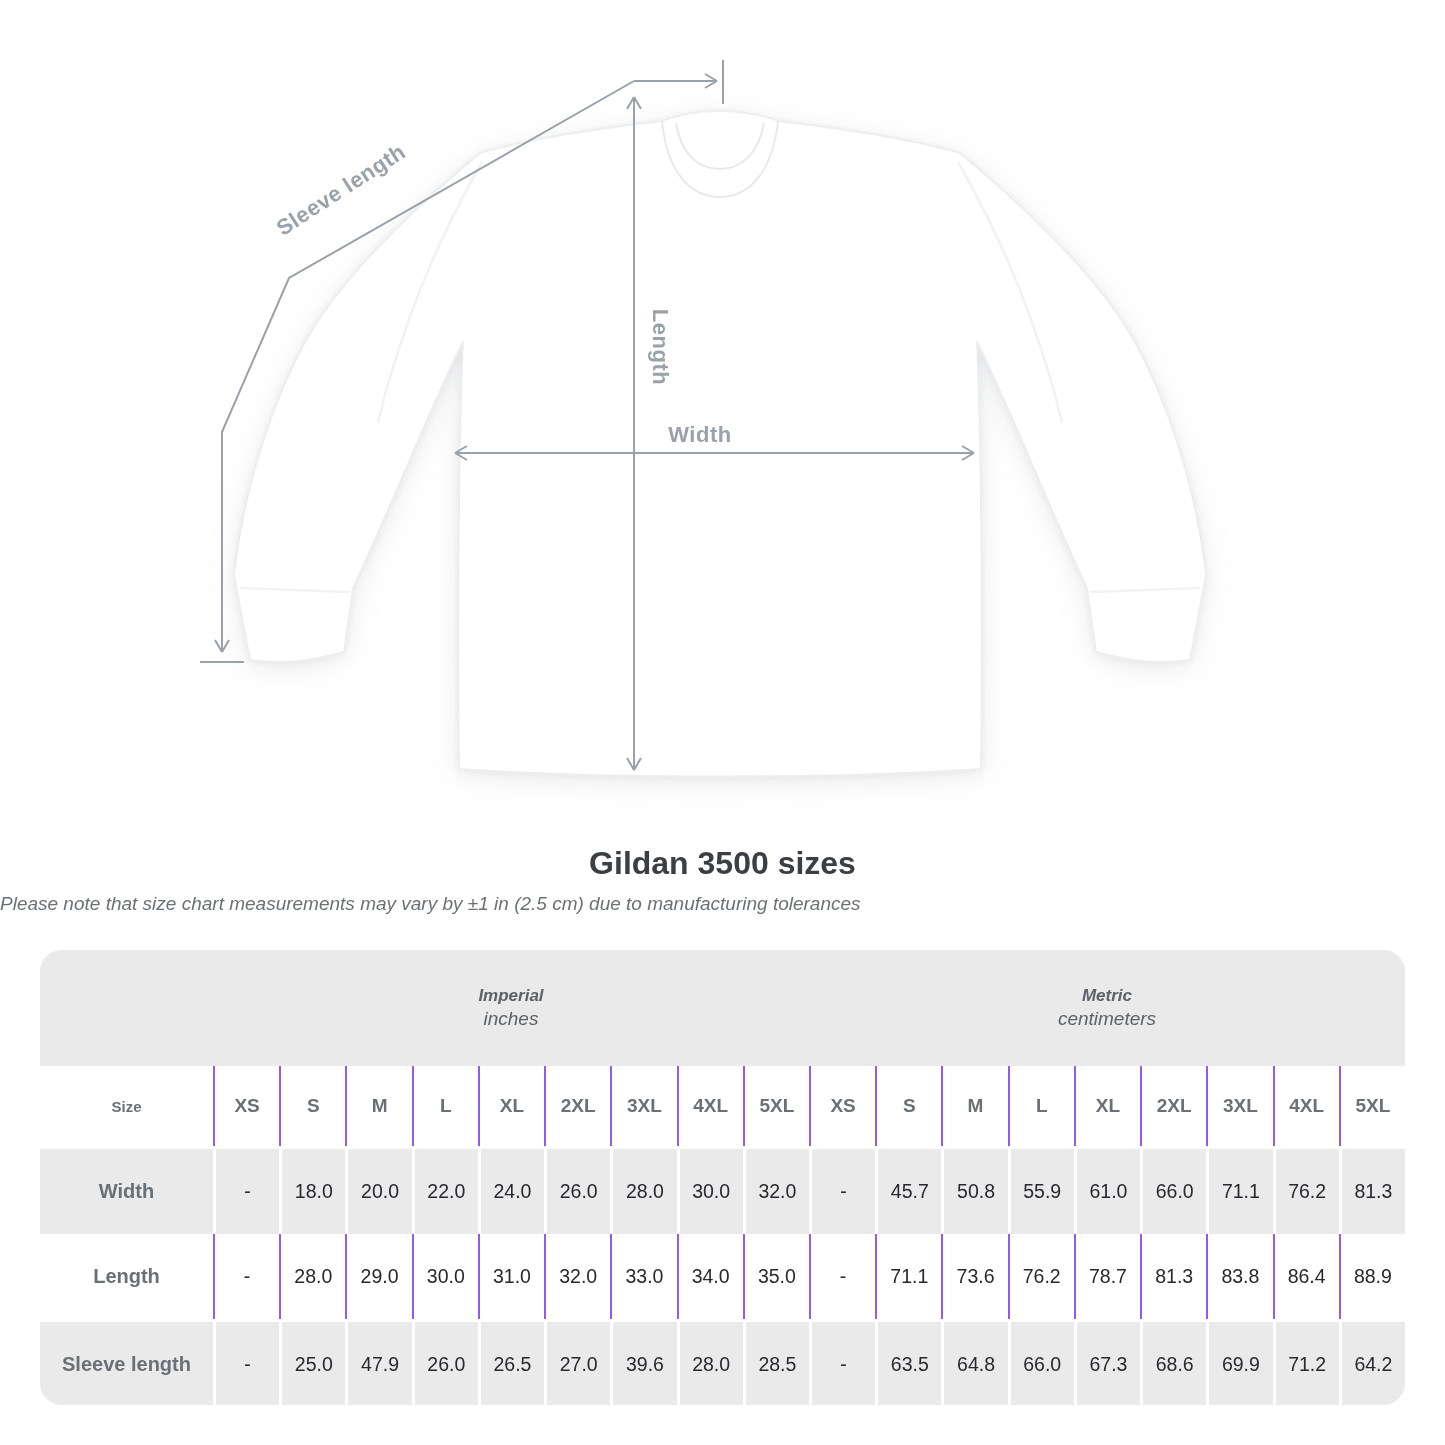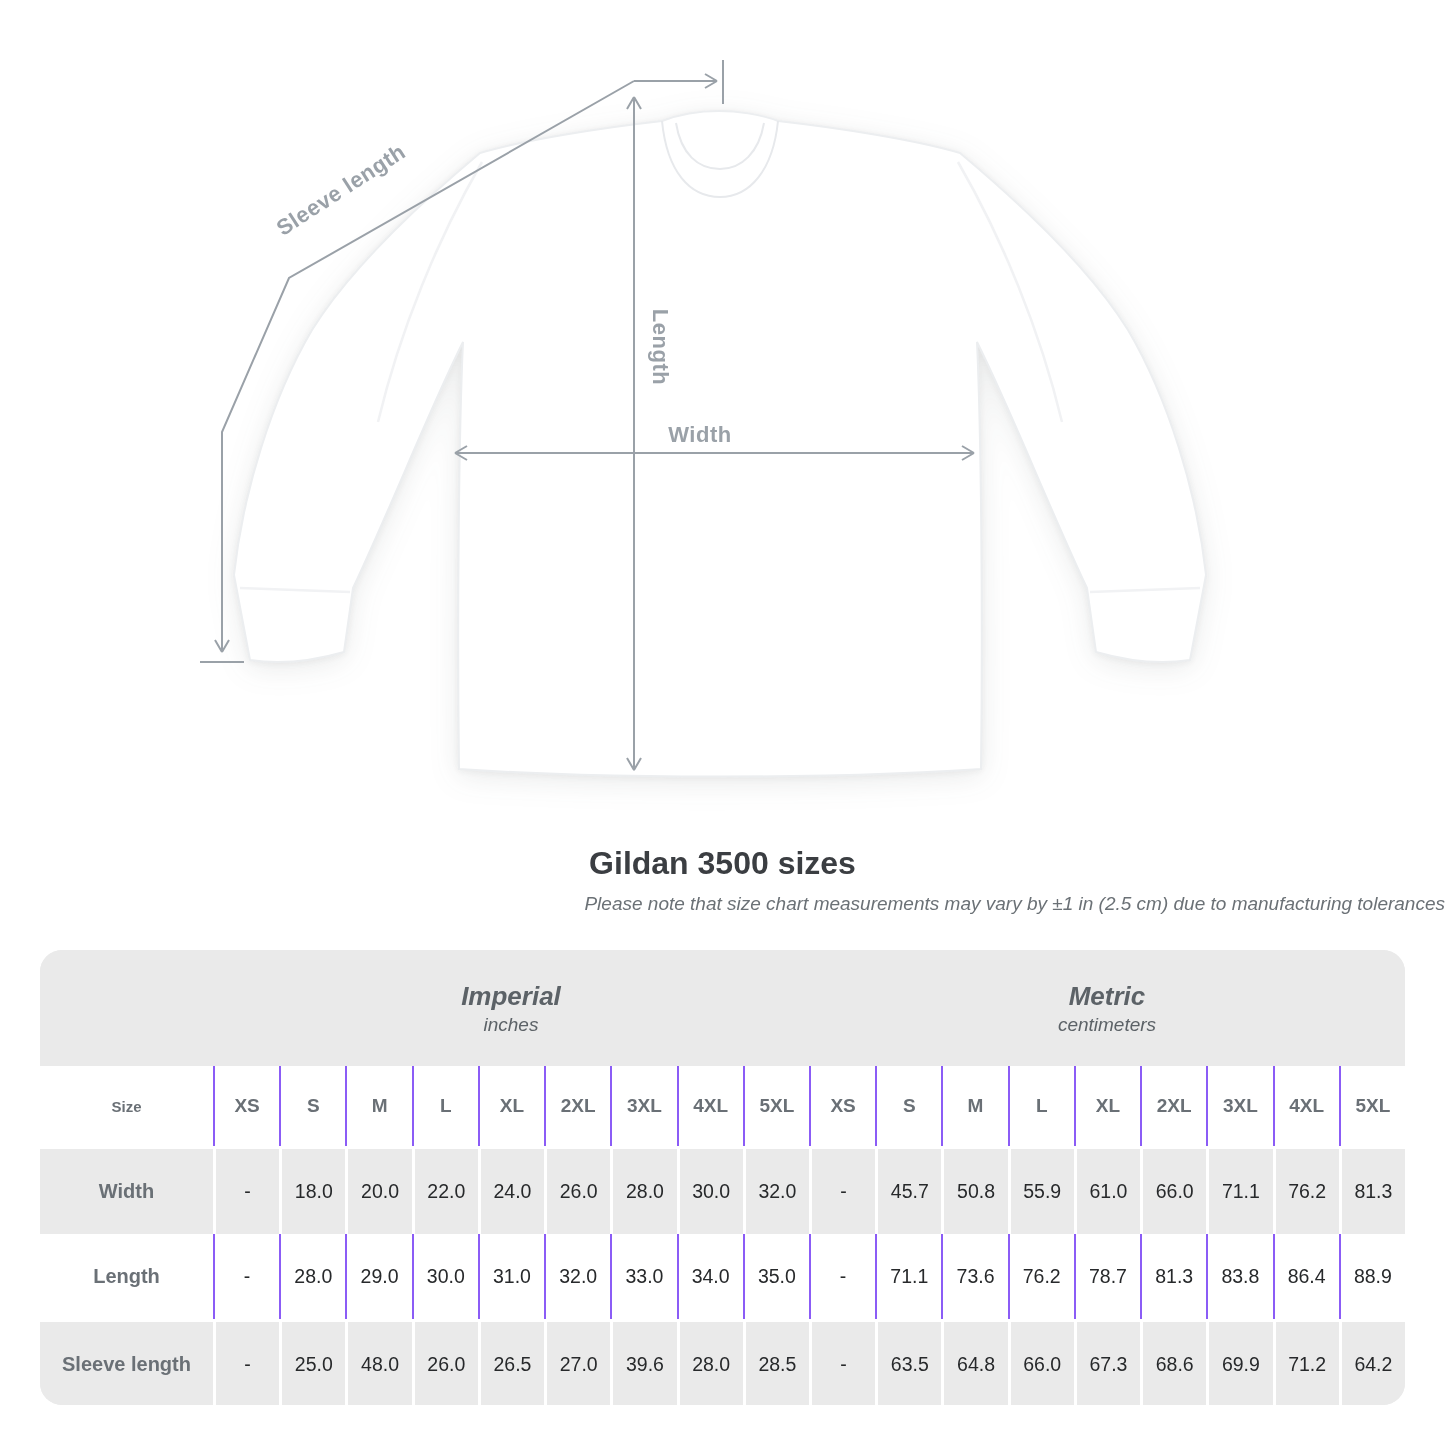--- a/index.html
+++ b/index.html
@@ -17,37 +17,37 @@
   .fold-line{fill:none;stroke:#f1f2f4;stroke-width:2.5;}
   .meas{fill:none;stroke:#9aa1a8;stroke-width:2;}
   .meas-label{fill:#9aa1a8;font-family:"Liberation Sans",sans-serif;font-weight:bold;font-size:22px;letter-spacing:.5px;}
 
   
   .chart-title{
     position:absolute;left:0;top:845px;width:1445px;text-align:center;
     font-size:32px;font-weight:bold;color:#3b3e42;
   }
   .chart-note{
-    position:absolute;left:0;top:893px;width:1445px;text-align:right;
+    position:absolute;left:0;top:893px;width:1445px;text-align:left;
     font-size:19px;font-style:italic;color:#6b7176;
   }
 
   
   .size-table-wrap{
     position:absolute;left:40px;top:950px;width:1365px;height:455px;
     background:#eaeaea;border-radius:22px;overflow:hidden;
   }
   table.size-table{
     border-collapse:separate;border-spacing:0;width:100%;height:100%;
     table-layout:fixed;
   }
   .size-table td{text-align:center;vertical-align:middle;padding:0;}
 
   tr.unit-row td{height:116px;background:#eaeaea;}
-  .unit-system{font-size:26px;font-weight:bold;font-style:italic;color:#5c6267;}
+  .unit-system{font-size:17px;font-weight:bold;font-style:italic;color:#5c6267;}
   .unit-name{font-size:19px;font-style:italic;color:#5c6267;margin-top:2px;}
 
   tr.row-white td{background:#ffffff;border-left:2px solid #8b5cf6;}
   tr.row-white td:first-child{border-left:none;}
   tr.row-gray td{background:#eaeaea;border-left:3px solid #ffffff;border-top:3px solid #ffffff;}
   tr.row-gray td:first-child{border-left:none;}
 
   tr.size-row td{height:80px;}
   .size-head{font-size:15px;font-weight:bold;color:#6a7076;}
   .size-cell{font-size:19px;font-weight:bold;color:#6a7076;}
@@ -200,21 +200,21 @@
         <td class="val">81.3</td>
         <td class="val">83.8</td>
         <td class="val">86.4</td>
         <td class="val">88.9</td>
       </tr>
 
       <tr class="data-row row-gray">
         <td class="row-label">Sleeve length</td>
         <td class="val">-</td>
         <td class="val">25.0</td>
-        <td class="val">48.0</td>
+        <td class="val">47.9</td>
         <td class="val">26.0</td>
         <td class="val">26.5</td>
         <td class="val">27.0</td>
         <td class="val">39.6</td>
         <td class="val">28.0</td>
         <td class="val">28.5</td>
         <td class="val">-</td>
         <td class="val">63.5</td>
         <td class="val">64.8</td>
         <td class="val">66.0</td>

